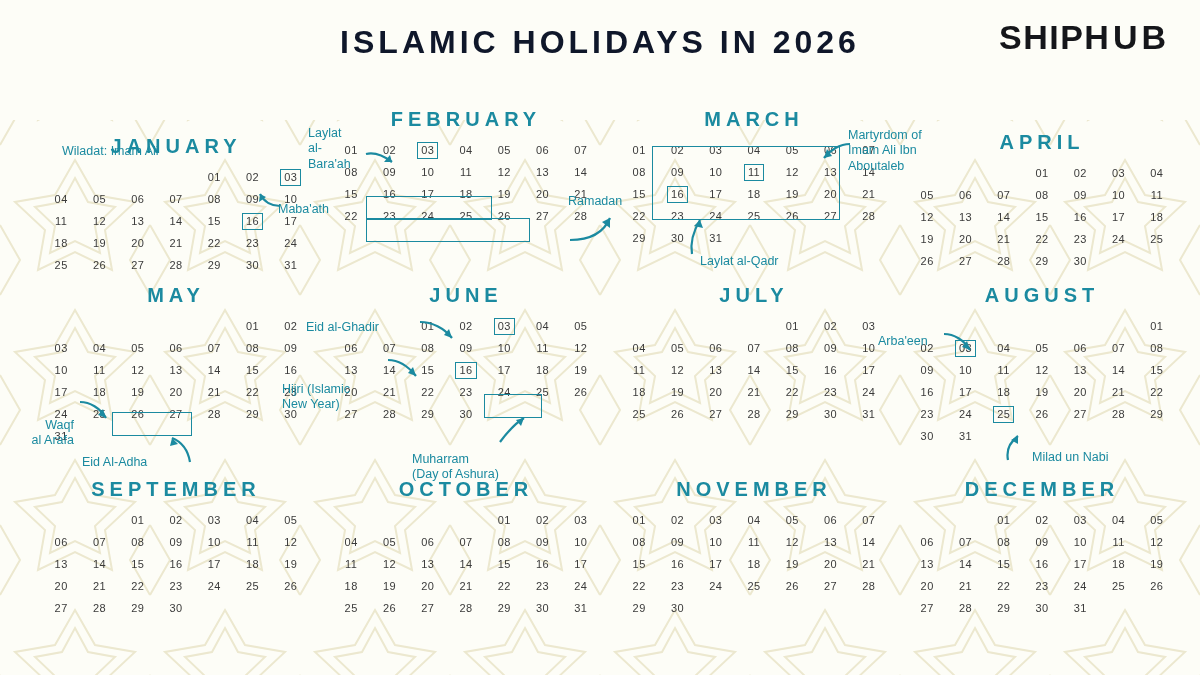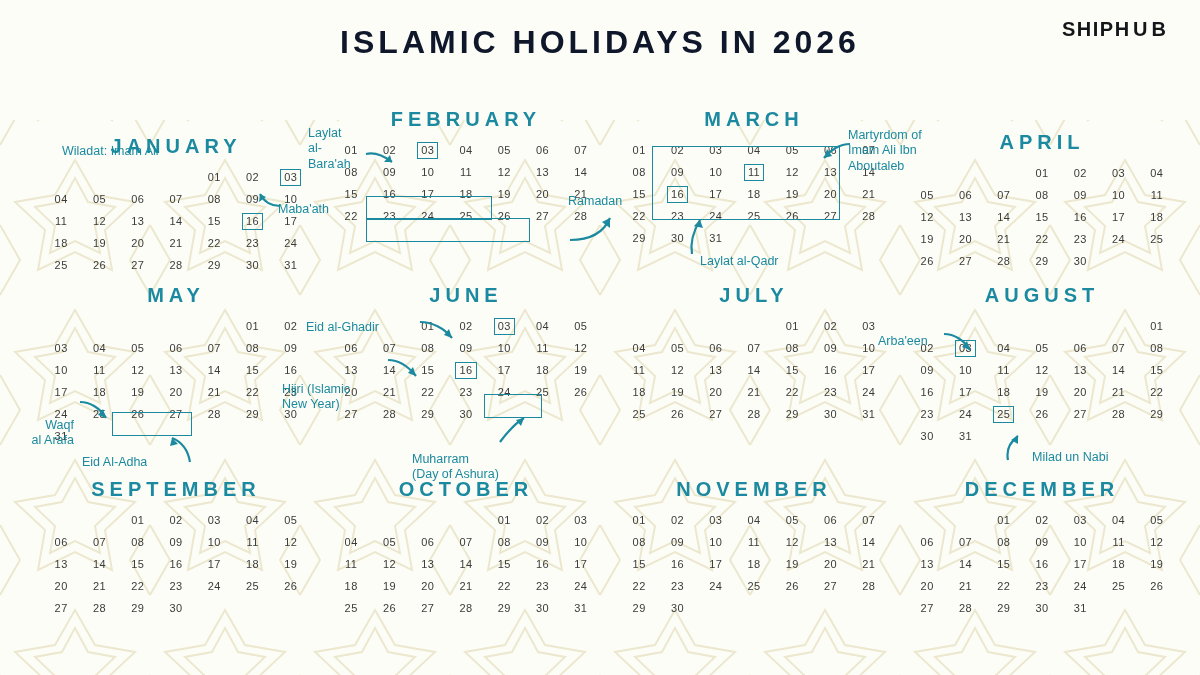--- a/index.html
+++ b/index.html
@@ -35,21 +35,21 @@
     color: #0f172a;
     font-size: 32px;
     font-weight: bold;
     letter-spacing: 4px;
   }
   #brand {
     position: absolute;
     right: 30px;
     top: 18px;
     color: #15161a;
-    font-size: 20px;
+    font-size: 34px;
     font-weight: bold;
     letter-spacing: 1.5px;
   }
   #brand .brand-thin {
     letter-spacing: 4px;
   }
   .month {
     position: absolute;
     width: 268px;
   }

